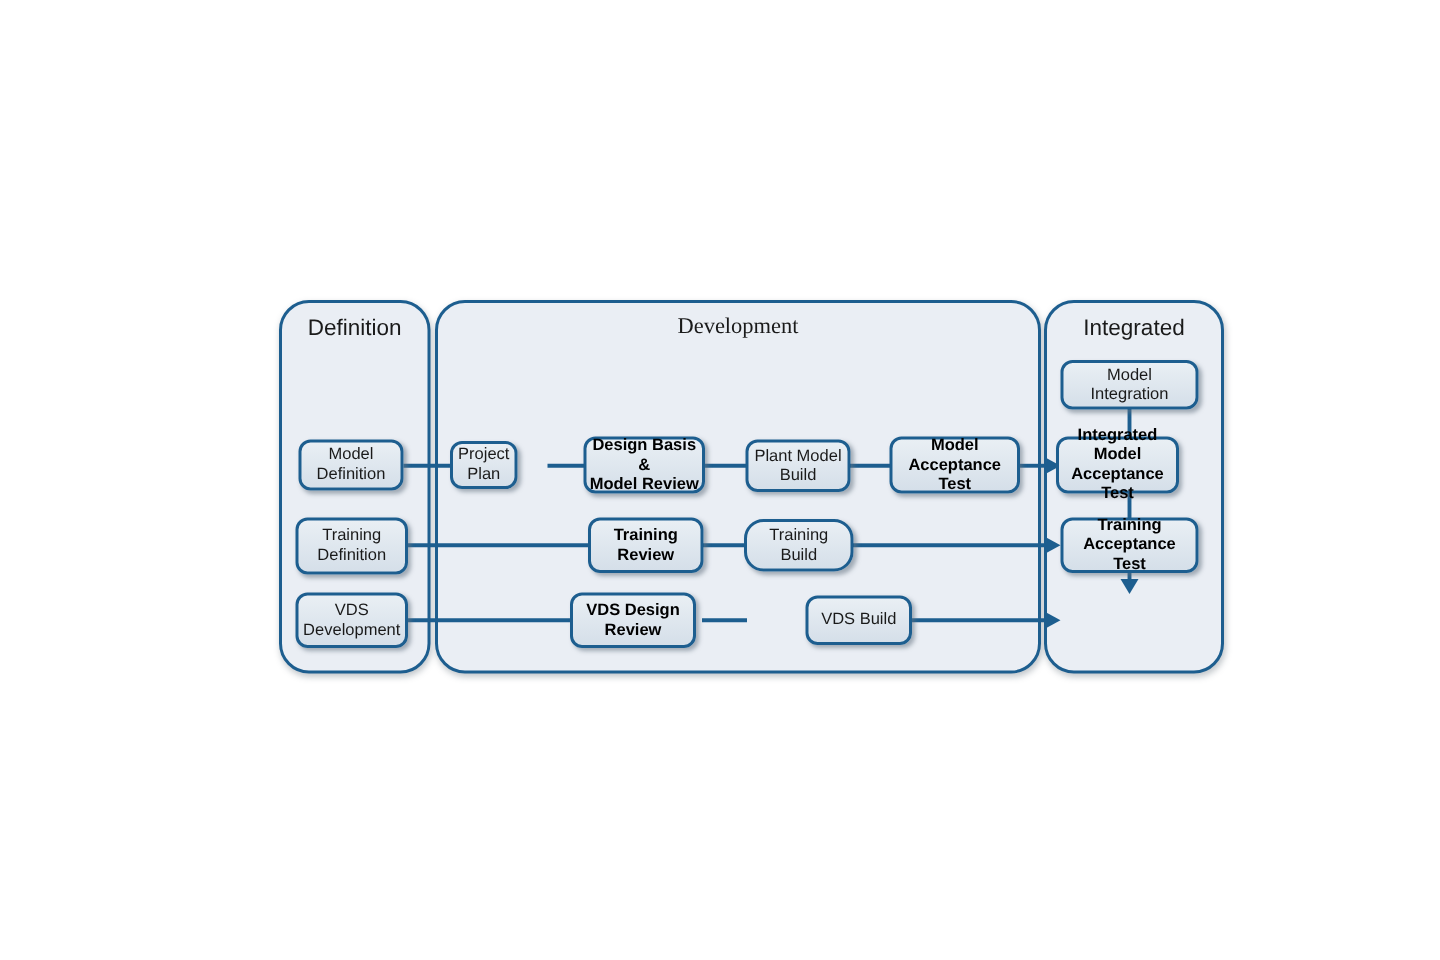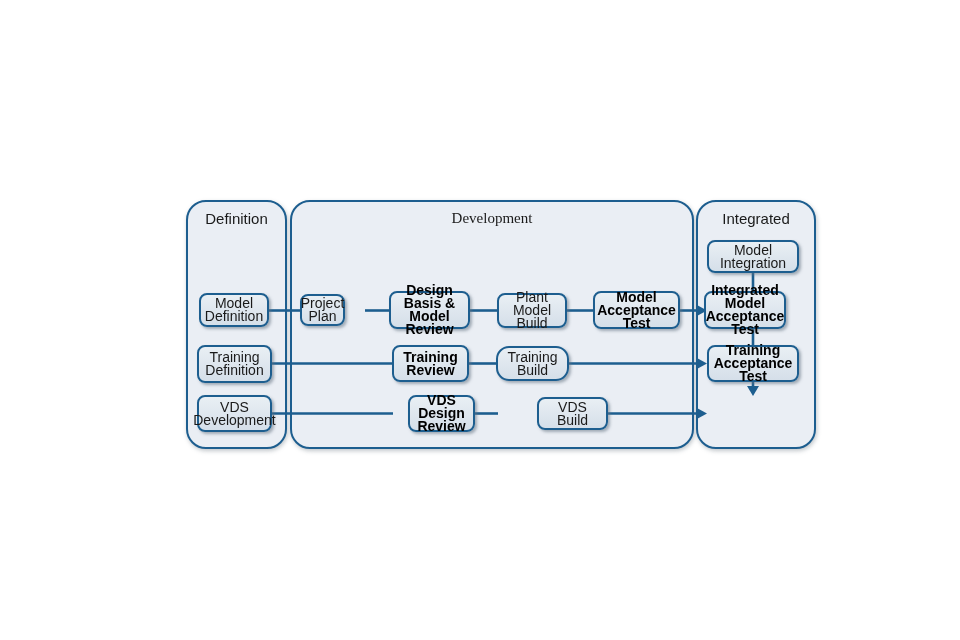--- a/index.html
+++ b/index.html
@@ -50,21 +50,21 @@
     z-index: 3;
     display: flex;
     align-items: center;
     justify-content: center;
     text-align: center;
     white-space: pre-line;
     background: linear-gradient(180deg, var(--box-fill-top, #e9eff4) 0%, var(--box-fill-bottom, #d5dfe9) 100%);
     border: 2px solid var(--line, #1d5e8f);
     border-radius: 8px;
     box-shadow: 2px 2px 3px rgba(100,115,130,0.55);
-    font-size: 14px;
+    font-size: 11px;
     line-height: 13px;
     color: var(--text, #1a1a1a);
     padding: 2px;
     box-sizing: border-box;
   }
   .node.bold {
     font-weight: bold;
     color: #000000;
   }
   
@@ -75,21 +75,21 @@
   #n-model-def    { left: 199px; top: 293px; width: 70px; height: 34px; }
   #n-training-def { left: 197px; top: 345px; width: 75px; height: 38px; }
   #n-vds-def      { left: 197px; top: 395px; width: 75px; height: 37px; }
   
   #n-project-plan { left: 300px; top: 294px; width: 45px; height: 32px; }
   #n-design-basis { left: 389px; top: 291px; width: 81px; height: 38px; }
   #n-plant-build  { left: 497px; top: 293px; width: 70px; height: 35px; }
   #n-model-at     { left: 593px; top: 291px; width: 87px; height: 38px; }
   #n-training-rev { left: 392px; top: 345px; width: 77px; height: 37px; }
   #n-training-bld { left: 496px; top: 346px; width: 73px; height: 35px; border-radius: 13px; }
-  #n-vds-design   { left: 408px; top: 395px; width: 67px; height: 37px; }
+  #n-vds-design   { left: 380px; top: 395px; width: 84px; height: 37px; }
   #n-vds-build    { left: 497px; top: 397px; width: 71px; height: 33px; margin-left: 40px; }
   
   #n-model-int    { left: 707px; top: 240px; width: 92px; height: 33px; }
   #n-integrated-at{ left: 680px; top: 291px; width: 82px; height: 38px; margin-left: 24px; }
   #n-training-at  { left: 707px; top: 345px; width: 92px; height: 37px; }
   #n-site-at      { left: 707px; top: 395px; width: 92px; height: 37px; }
 </style>
 </head>
 <body>
 

